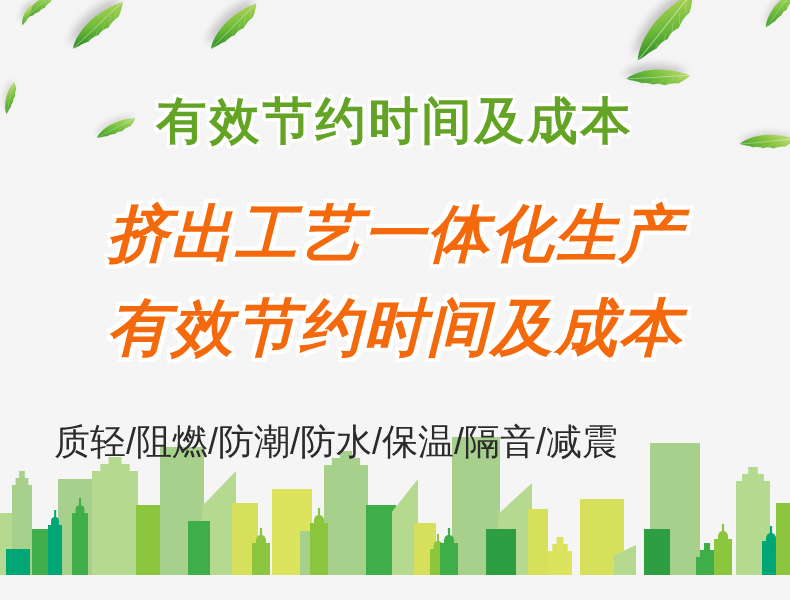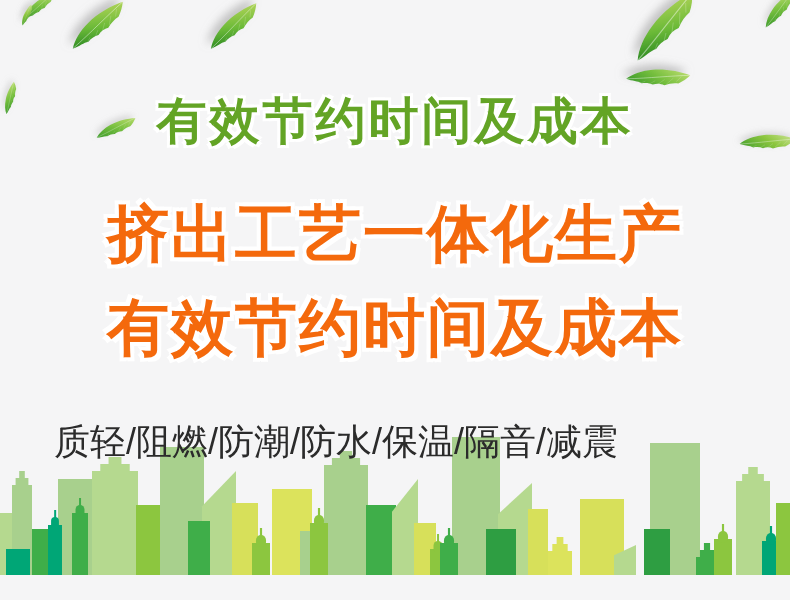--- a/index.html
+++ b/index.html
@@ -69,20 +69,21 @@
     letter-spacing: 2px;
     text-shadow:
        2px  0   0 #ffffff,  -2px  0   0 #ffffff,
        0    2px 0 #ffffff,   0   -2px 0 #ffffff,
        2px  2px 0 #ffffff,  -2px  2px 0 #ffffff,
        2px -2px 0 #ffffff,  -2px -2px 0 #ffffff,
        3px  3px 0 #ffffff,  -3px  3px 0 #ffffff,
        3px -3px 0 #ffffff,  -3px -3px 0 #ffffff,
        4px  4px 0 #ffffff,  -4px  4px 0 #ffffff,
        4px -4px 0 #ffffff,  -4px -4px 0 #ffffff;
+    font-style: italic;
   }
 
   #headline-orange-1 { top: 203px; }
   #headline-orange-2 { top: 297px; text-align: center; }
 
   .feature-line {
     position: absolute;
     left: 0;
     top: 424px;
     width: 672px;

